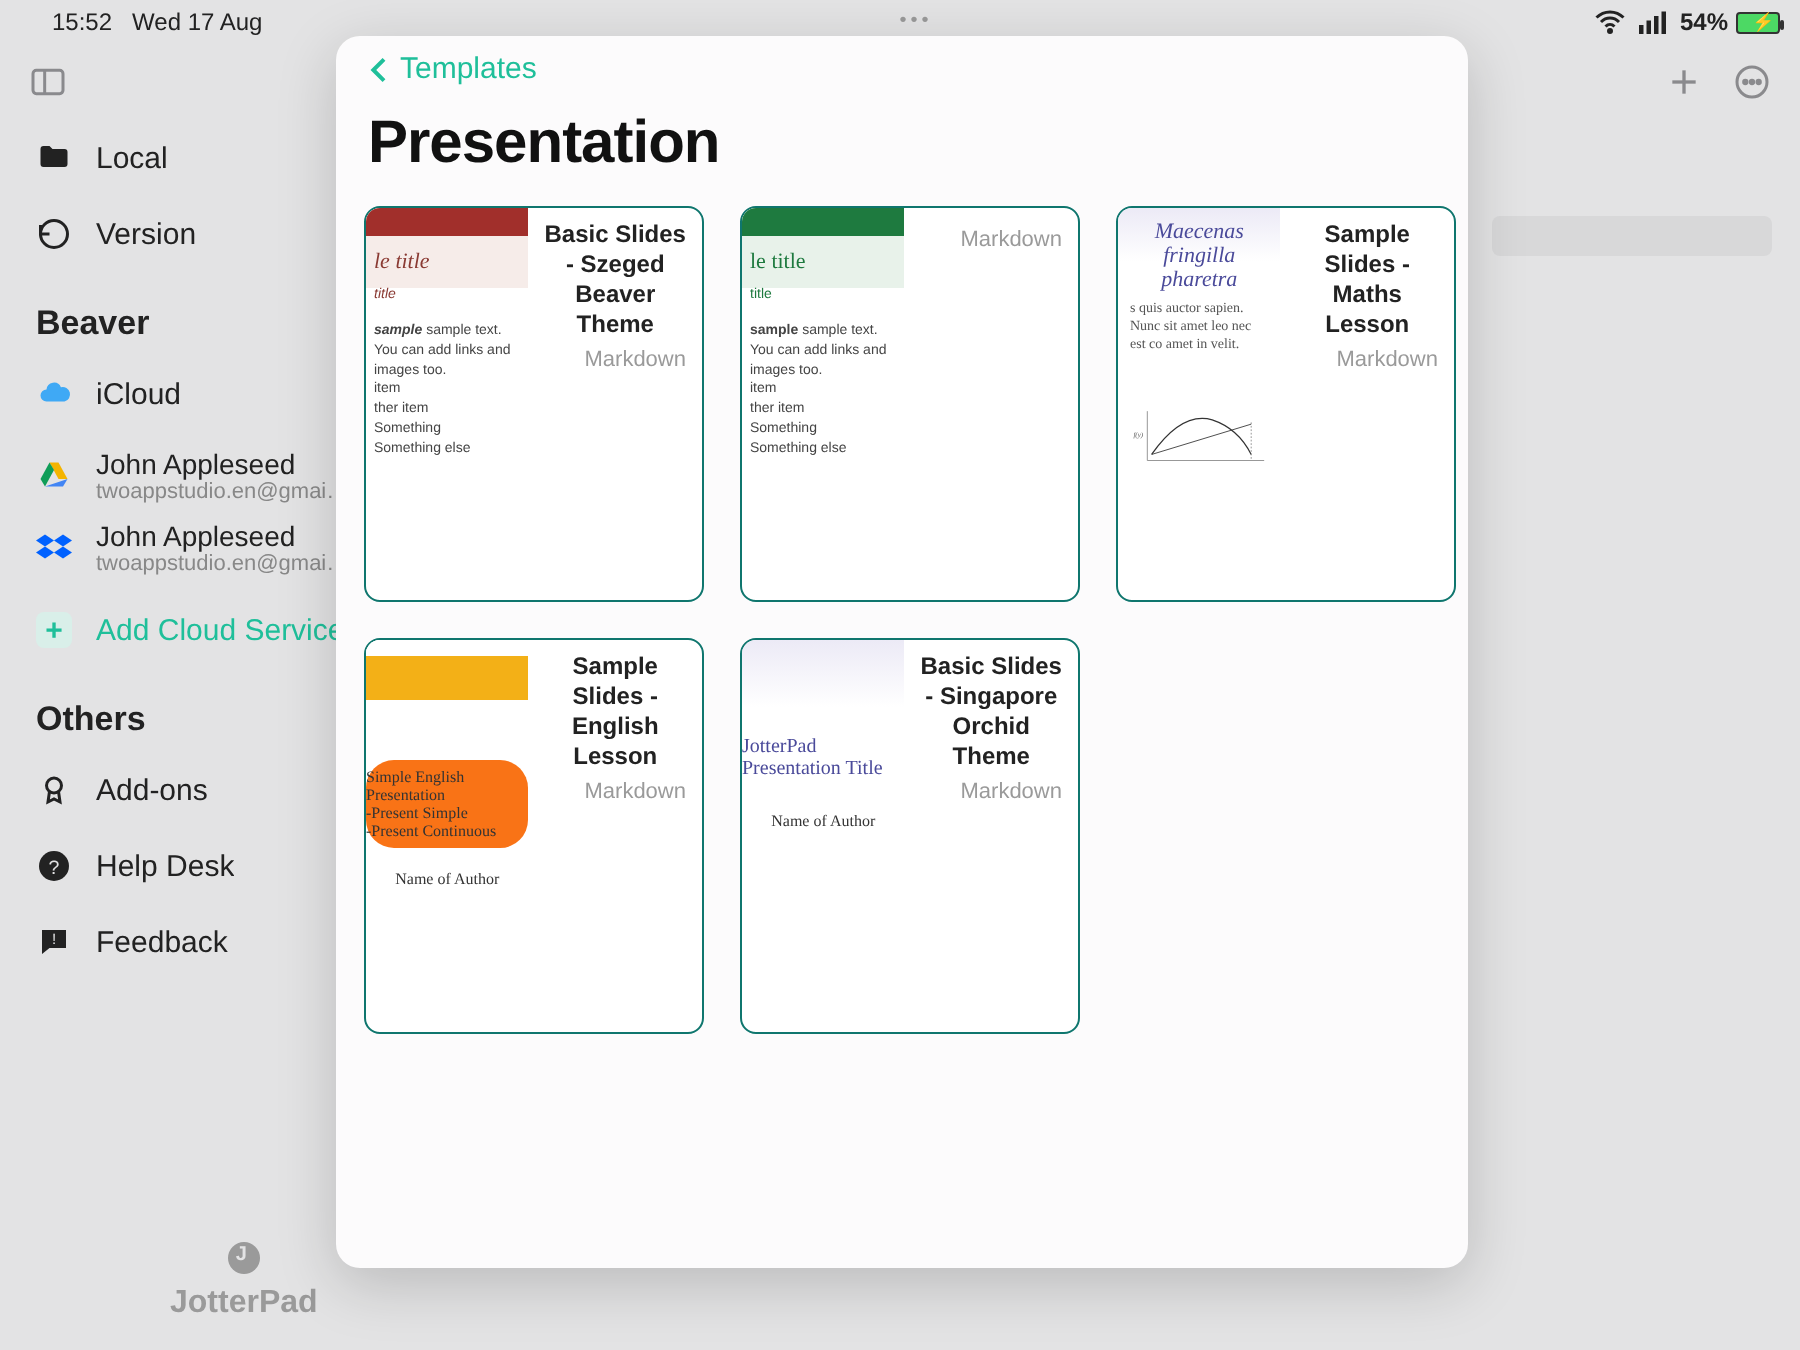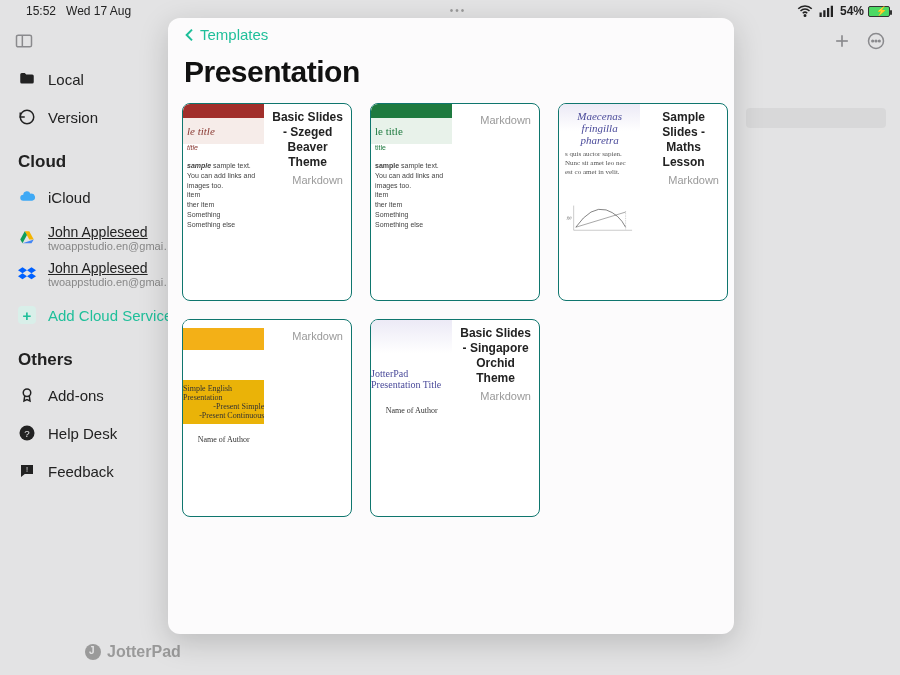--- a/index.html
+++ b/index.html
@@ -19,30 +19,30 @@
   .topbar .spacer { flex:1; }
   .icon { display:inline-flex; align-items:center; justify-content:center; }
 
   
   .sidebar { position:absolute; top:60px; left:0; width:175px; bottom:0; padding:0 0 14px 18px; }
   .sidebar-item { display:flex; align-items:center; gap:12px; height:38px; font-size:15px; color:#222; }
   .sidebar-item .lbl { white-space:nowrap; overflow:hidden; text-overflow:ellipsis; }
   .section-head { font-weight:700; font-size:17px; color:#222; margin:16px 0 6px; }
   .account { display:flex; align-items:center; gap:12px; margin:8px 0; }
   .account .text { display:flex; flex-direction:column; overflow:hidden; }
-  .account .name { font-size:14px; color:#222; white-space:nowrap; overflow:hidden; text-overflow:ellipsis;text-decoration:underline;}
+  .account .name { font-size:14px; color:#222; white-space:nowrap; overflow:hidden; text-overflow:ellipsis;}
   .account .sub { font-size:11px; color:#888; white-space:nowrap; overflow:hidden; text-overflow:ellipsis;}
   .add-cloud { color:#1fbf9a; }
   .addplus { width:18px; height:18px; border-radius:4px; background:#d9efe9; color:#1fbf9a; display:flex; align-items:center; justify-content:center; font-weight:700;}
 
   
   .bgrow { position:absolute; top:108px; right:14px; width:140px; height:20px; background:#d8d8d9; border-radius:4px; }
 
   
-  .brand { position:absolute; left:85px; bottom:14px; display:flex; align-items:center; gap:6px; color:#9a9a9a; font-weight:700; font-size:16px;}
+  .brand { position:absolute; left:85px; bottom:14px; display:flex; align-items:center; gap:6px; color:#9a9a9a; font-weight:700; font-size:16px;flex-direction:column;}
   .brand .logo { width:16px; height:16px; border-radius:50%; background:#9a9a9a; position:relative;}
   .brand .logo::after { content:"J"; color:#e3e3e4; font-size:10px; position:absolute; left:4px; top:1px;}
 
   
   .modal { position:absolute; top:18px; left:168px; width:566px; height:616px; background:#fcfbfc; border-radius:12px; box-shadow:0 8px 30px rgba(0,0,0,.18); overflow:hidden; }
   .modal-header { padding:8px 14px 0; }
   .back { display:flex; align-items:center; color:#1fbf9a; font-size:15px; gap:2px; }
   .modal-title { font-size:30px; font-weight:800; margin:12px 16px 14px; color:#111; letter-spacing:-.5px;}
   .grid { display:grid; grid-template-columns: repeat(3, 170px); gap:18px; padding:0 14px; }
   .card { border:1px solid #0f766e; border-radius:8px; overflow:hidden; background:#fff; display:flex; flex-direction:row; height:198px; cursor:pointer;}
@@ -68,21 +68,21 @@
   
   .t-math { background:linear-gradient(#eceaf6,#fff 20%); padding:6px; font-family:serif;}
   .t-math .mtitle { text-align:center; color:#4a4a9a; font-size:11px; font-style:italic; margin-bottom:4px;}
   .t-math .mtxt { font-size:7px; color:#555; line-height:1.3; margin-bottom:6px;}
   .t-math svg { width:100%; height:72px; }
 
   
   .t-eng .band1 { height:8px; background:#fff;}
   .t-eng .band2 { height:22px; background:#f3b017;}
   .t-eng .gap { height:30px; background:#fff;}
-  .t-eng .band3 { height:44px; background:#eab308; display:flex; flex-direction:column; align-items:flex-end; justify-content:center; font-family:serif; font-size:8px; color:#333;}
+  .t-eng .band3 { height:44px; background:#f97316; display:flex; flex-direction:column; align-items:flex-start; justify-content:center; font-family:serif; font-size:8px; color:#333;border-radius:14px;}
   .t-eng .auth { height:30px; display:flex; align-items:center; justify-content:center; font-family:serif; font-size:8px; color:#333;}
 
   
   .t-sg { background:linear-gradient(#eceaf6,#fff 25%); display:flex; flex-direction:column; align-items:center; font-family:serif;}
   .t-sg .sgtitle { margin-top:48px; font-size:10px; color:#4a4a9a;}
   .t-sg .sgauth { margin-top:16px; font-size:8px; color:#333;}
 
   
   .sv { width:18px; height:18px; }
   .sv-lg { width:20px; height:20px; }
@@ -158,21 +158,21 @@
   <div class="sidebar-item">
     <span class="icon">
         <svg class="sv" viewBox="0 0 24 24" fill="none" stroke="#222" stroke-width="2">
           <path d="M3 12a9 9 0 109-9 9 9 0 00-9 9z"></path>
           <polyline points="3 6 3 12 9 12"></polyline>
         </svg>
       </span>
     <span class="lbl">Version</span>
   </div>
 
-  <div class="section-head">Cloud</div>
+  <div class="section-head">Beaver</div>
 
   <div class="sidebar-item">
     <span class="icon">
         <svg class="sv" viewBox="0 0 24 24" fill="#3fa9f5">
           <path d="M19 17H7a4 4 0 010-8 5 5 0 019.6-1.5A3.5 3.5 0 0119 17z"></path>
         </svg>
       </span>
     <span class="lbl">iCloud</span>
   </div>
 
@@ -319,20 +319,21 @@
           <div class="band2"></div>
           <div class="gap"></div>
         <div class="band3">
           <span>Simple English Presentation</span>
           <span>-Present Simple</span>
           <span>-Present Continuous</span>
         </div>
         <div class="auth">Name of Author</div>
       </div>
       <div class="meta">
+        <div class="card-title">Sample Slides - English Lesson</div>
         <div class="card-sub">Markdown</div>
       </div>
     </div>
 
     <div class="card">
       <div class="thumb t-sg">
         <div class="sgtitle">JotterPad Presentation Title</div>
         <div class="sgauth">Name of Author</div>
       </div>
       <div class="meta">

